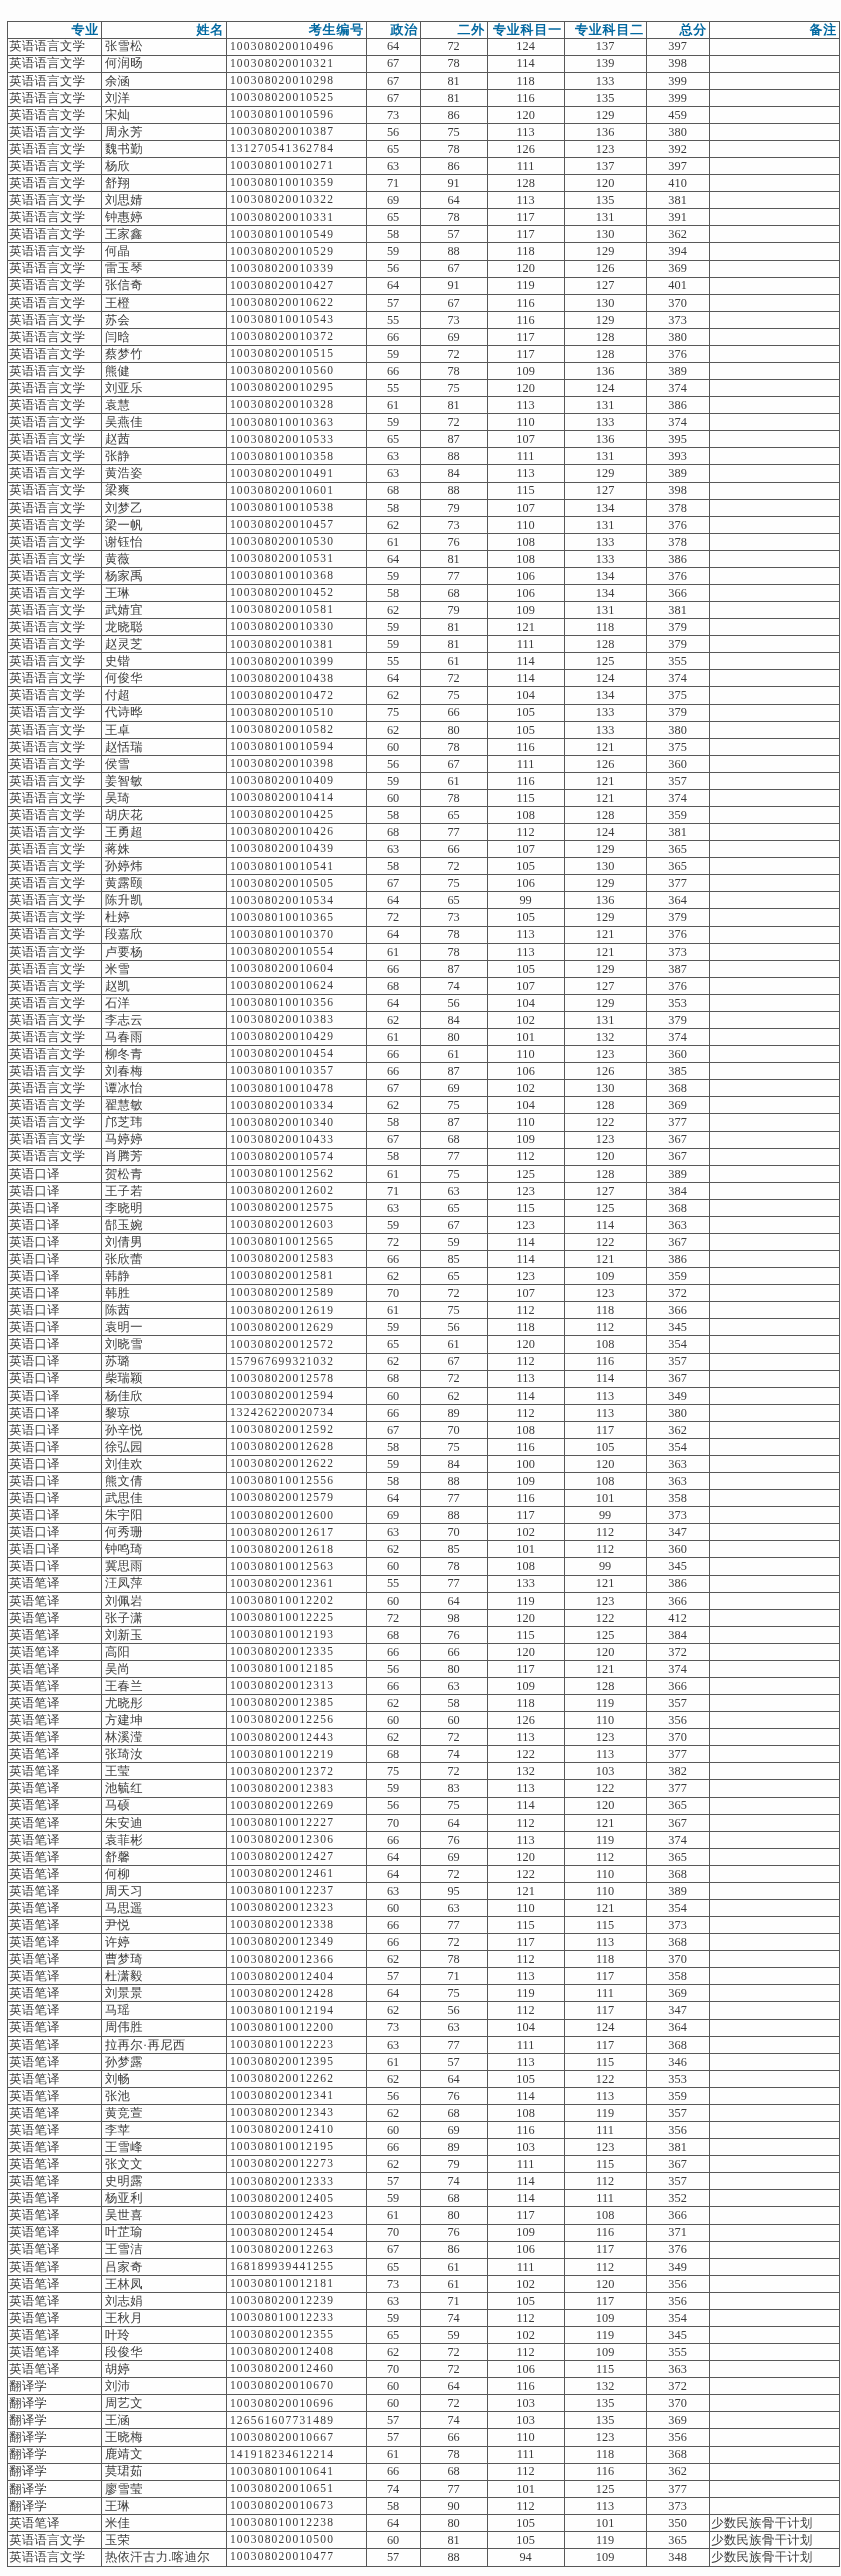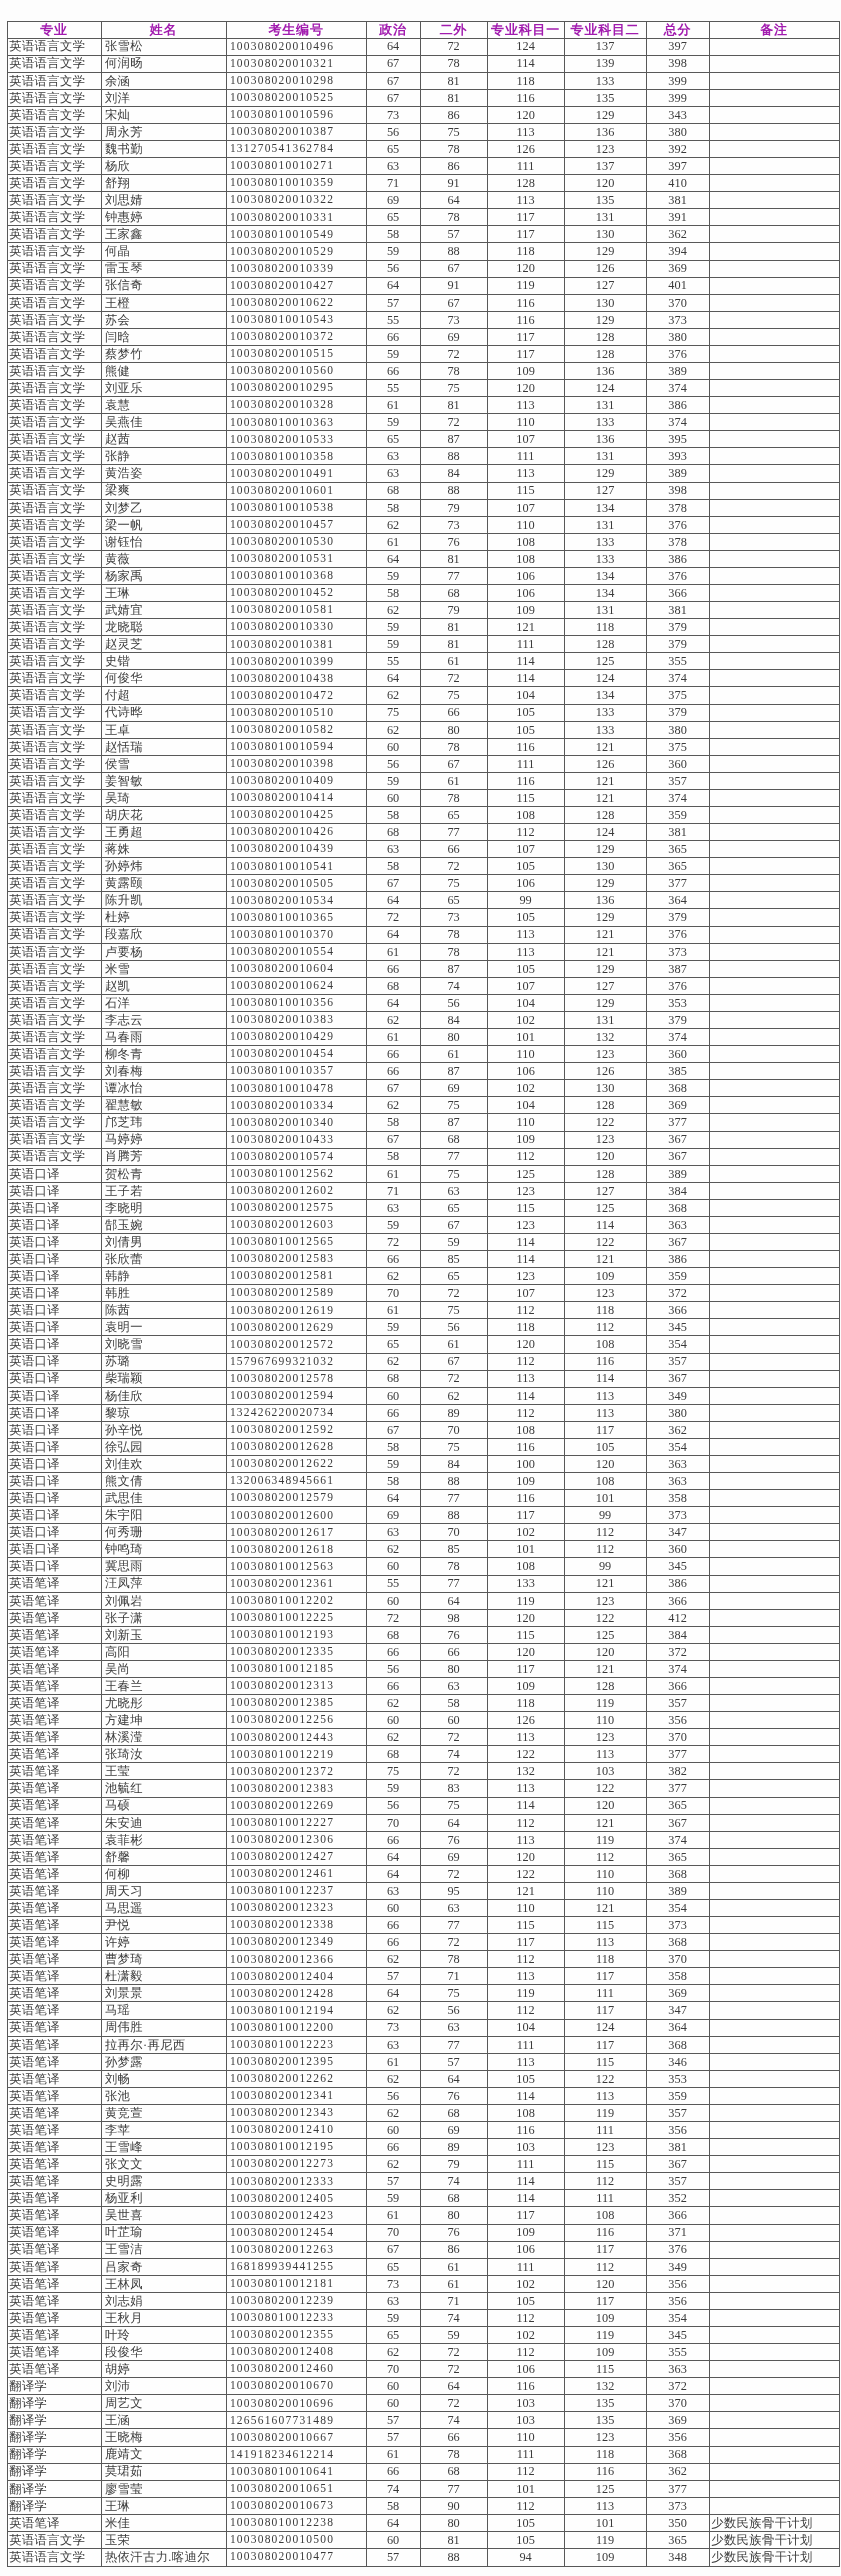--- a/index.html
+++ b/index.html
@@ -24,22 +24,22 @@
     overflow:hidden;
     white-space:nowrap;
     padding:0 1.6px;
     line-height:1;
     font-size:12.3px;
   }
   thead tr{height:17px;}
   th{
     font-size:13px;
     font-weight:700;
-    text-align:center;
-    color:#a21caf;
+    text-align:right;
+    color:#0369a1;
     letter-spacing:0.8px;
   }
   td.col-0{text-align:left;letter-spacing:0.4px;}
   td.col-1{text-align:left;padding-left:3.3px;letter-spacing:0.4px;}
   td.col-2{text-align:left;padding-left:3.3px;letter-spacing:1.2px;font-size:11.5px;}
   td.col-3,td.col-4,td.col-5,td.col-6,td.col-7{text-align:center;}
   td.col-8{text-align:left;letter-spacing:0.4px;}
 </style>
 </head>
 <body>
@@ -116,21 +116,21 @@
           <td class="col-8"></td>
         </tr>
         <tr>
           <td class="col-0">英语语言文学</td>
           <td class="col-1">宋灿</td>
           <td class="col-2">100308010010596</td>
           <td class="col-3">73</td>
           <td class="col-4">86</td>
           <td class="col-5">120</td>
           <td class="col-6">129</td>
-          <td class="col-7">343</td>
+          <td class="col-7">459</td>
           <td class="col-8"></td>
         </tr>
         <tr>
           <td class="col-0">英语语言文学</td>
           <td class="col-1">周永芳</td>
           <td class="col-2">100308020010387</td>
           <td class="col-3">56</td>
           <td class="col-4">75</td>
           <td class="col-5">113</td>
           <td class="col-6">136</td>
@@ -991,21 +991,21 @@
           <td class="col-3">59</td>
           <td class="col-4">84</td>
           <td class="col-5">100</td>
           <td class="col-6">120</td>
           <td class="col-7">363</td>
           <td class="col-8"></td>
         </tr>
         <tr>
           <td class="col-0">英语口译</td>
           <td class="col-1">熊文倩</td>
-          <td class="col-2">132006348945661</td>
+          <td class="col-2">100308010012556</td>
           <td class="col-3">58</td>
           <td class="col-4">88</td>
           <td class="col-5">109</td>
           <td class="col-6">108</td>
           <td class="col-7">363</td>
           <td class="col-8"></td>
         </tr>
         <tr>
           <td class="col-0">英语口译</td>
           <td class="col-1">武思佳</td>

